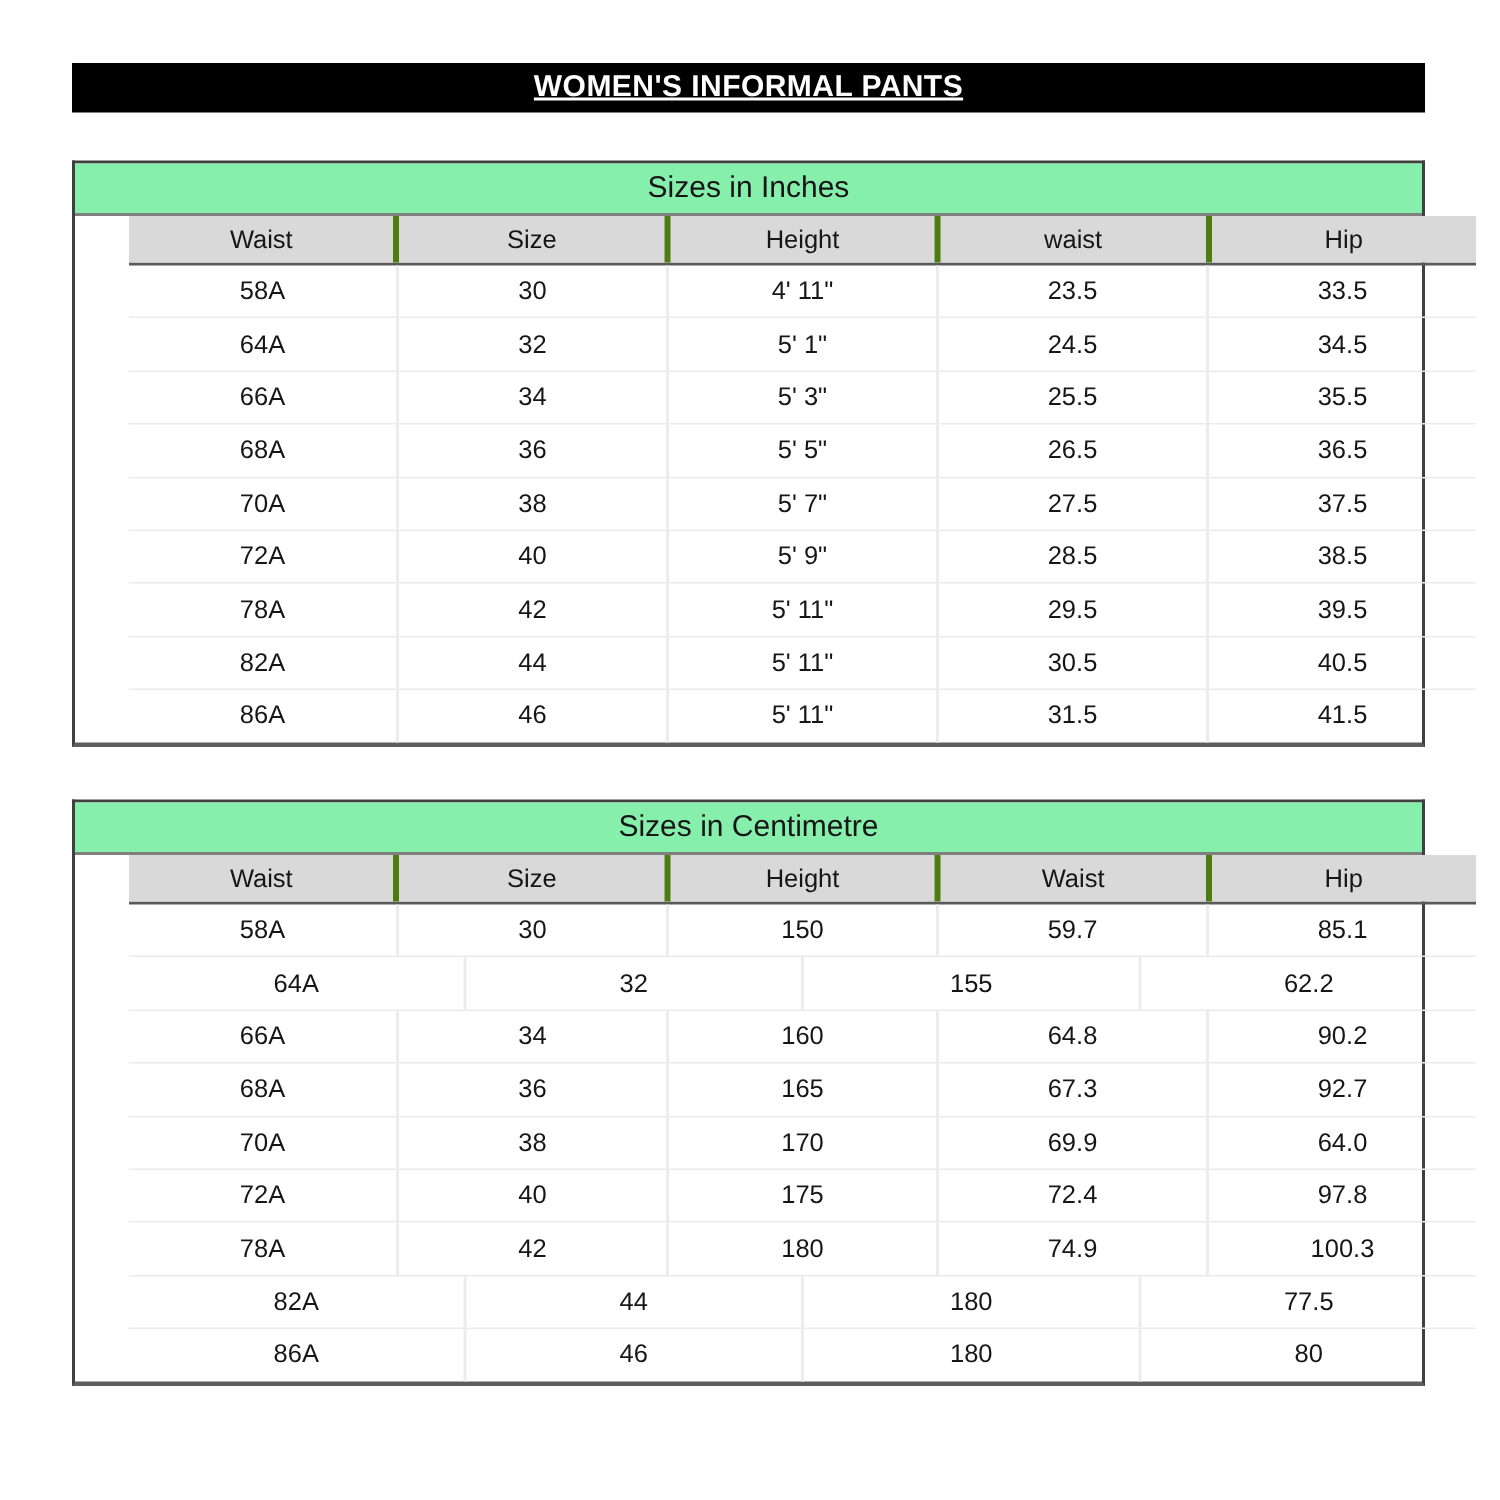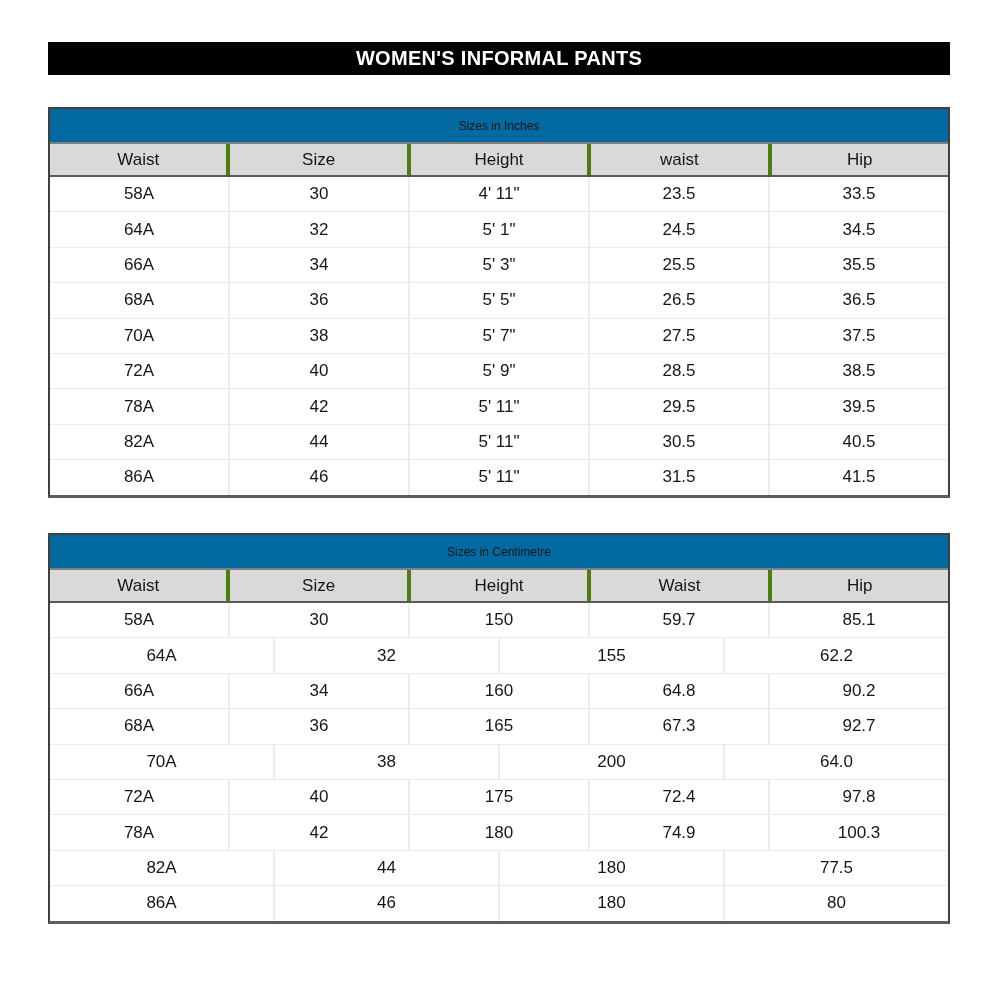--- a/index.html
+++ b/index.html
@@ -19,42 +19,44 @@
     width: 902px;
     height: 33px;
     background: #000000;
     color: #ffffff;
     display: flex;
     align-items: center;
     justify-content: center;
     font-size: 20px;
     font-weight: 700;
     letter-spacing: 0.3px;
+    text-decoration: underline;
   }
   .size-table {
     position: absolute;
     left: 48px;
     width: 902px;
     background: #ffffff;
     border: 2px solid #404040;
     border-bottom: 3px solid #5e5e5e;
     box-sizing: border-box;
   }
   .table-title {
     height: 33px;
     display: flex;
     align-items: center;
     justify-content: center;
-    font-size: 12px;
+    font-size: 20px;
     border-bottom: 2px solid #7f7f7f;
-    background: #0369a1;
+    background: #86efac;
   }
   .row {
     display: flex;
     width: 100%;
+    margin-left: 36px;
   }
   .cell {
     flex: 1 1 0;
     display: flex;
     align-items: center;
     justify-content: center;
     font-size: 17px;
     box-sizing: border-box;
   }
   .header-row {
@@ -200,21 +202,22 @@
       <div class="row data-row">
         <div class="cell data-cell">68A</div>
         <div class="cell data-cell">36</div>
         <div class="cell data-cell">165</div>
         <div class="cell data-cell">67.3</div>
         <div class="cell data-cell">92.7</div>
       </div>
       <div class="row data-row">
         <div class="cell data-cell">70A</div>
         <div class="cell data-cell">38</div>
-        <div class="cell data-cell">200</div>
+        <div class="cell data-cell">170</div>
+        <div class="cell data-cell">69.9</div>
         <div class="cell data-cell">64.0</div>
       </div>
       <div class="row data-row">
         <div class="cell data-cell">72A</div>
         <div class="cell data-cell">40</div>
         <div class="cell data-cell">175</div>
         <div class="cell data-cell">72.4</div>
         <div class="cell data-cell">97.8</div>
       </div>
       <div class="row data-row">

